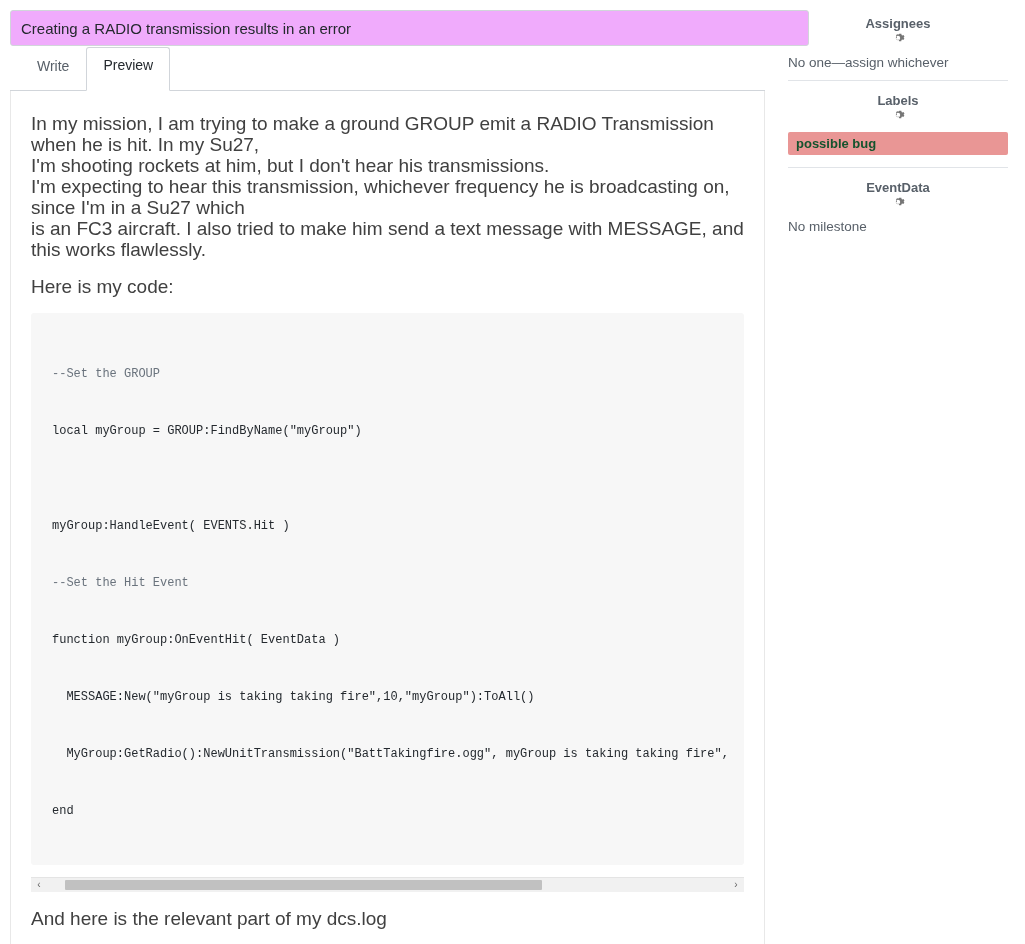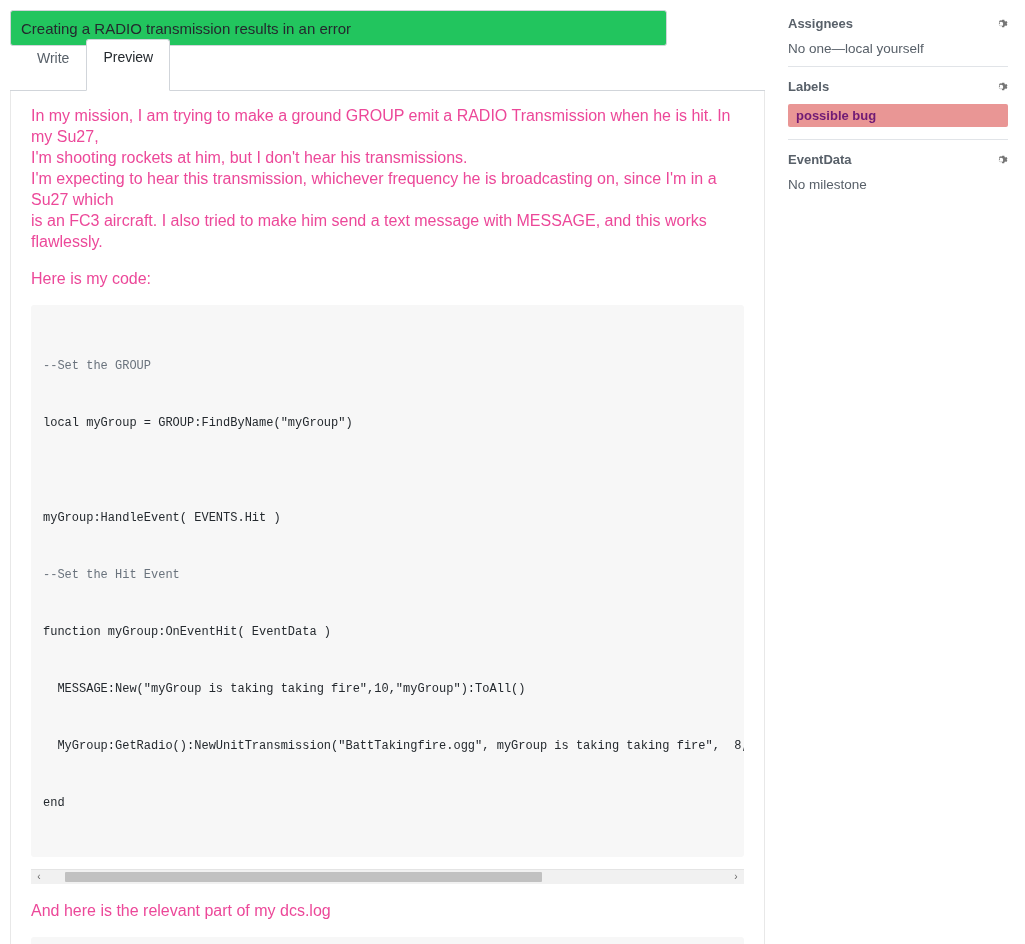--- a/index.html
+++ b/index.html
@@ -18,44 +18,44 @@
   }
   
   .left-col {
     position: absolute;
     left: 10px;
     top: 10px;
     width: 755px;
   }
   .title-field {
     box-sizing: border-box;
-    width: 657px;
+    width: 799px;
     height: 36px;
     border: 1px solid #d1d5da;
     border-radius: 3px;
-    background: #22c55e;
+    background: #f0abfc;
     font-size: 15px;
     color: #24292e;
     padding: 7px 10px;
     font-family: "Liberation Sans", sans-serif;
     outline: none;
   }
   .tabs {
     margin-top: 10px;
     height: 35px;
     border-bottom: 1px solid #d1d5da;
     display: flex;
     align-items: flex-end;
     padding-left: 10px;
     box-sizing: border-box;
     width: 755px;
   }
   .tab {
     font-size: 14px;
-    padding: 8px 16px 24px 16px;
+    padding: 8px 16px 16px 16px;
     color: #586069;
     cursor: pointer;
     border: 1px solid transparent;
     border-bottom: none;
     line-height: 18px;
     background: transparent;
     position: relative;
     top: 1px;
   }
   .tab.active {
@@ -67,39 +67,39 @@
   }
   .preview-body {
     width: 755px;
     box-sizing: border-box;
     border-left: 1px solid #e8e8e8;
     border-right: 1px solid #e8e8e8;
     background: #fff;
     padding: 14px 20px 0 20px;
   }
   .para {
-    font-size: 16px;
+    font-size: 19px;
     line-height: 21px;
-    color: #ec4899;
-    margin: 0 0 16px 0;
+    color: #404040;
+    margin: 8px 0 16px 0;
   }
   .codebox {
     background: #f7f7f7;
     border-radius: 3px;
     margin: 0 0 12px 0;
     padding: 14px 12px 6px 12px;
     font-family: "Liberation Mono", monospace;
     font-size: 12px;
     line-height: 19px;
     color: #24292e;
     overflow: hidden;
     position: relative;
     white-space: pre;
   }
-  .codebox .ln { display: block; white-space: pre; }
+  .codebox .ln { display: block; white-space: pre; margin-left: 9px; }
   .cmt { color: #6a737d; }
   .scrollbar {
     width: 100%;
     height: 14px;
     background: #f1f1f1;
     border-top: 1px solid #e4e4e4;
     display: flex;
     align-items: center;
     position: relative;
     margin-bottom: 16px;
@@ -148,34 +148,35 @@
     margin-bottom: 12px;
   }
   .side-head {
     display: flex;
     align-items: center;
     justify-content: space-between;
     font-size: 13px;
     font-weight: bold;
     color: #586069;
     margin-bottom: 10px;
+    flex-direction: column;
   }
   .side-body {
     font-size: 13.5px;
     color: #586069;
   }
   .gear {
     width: 14px; height: 14px;
     display: inline-block;
     color: #767676;
   }
   .label-pill {
     display: block;
     background: #e99695;
-    color: #701a75;
+    color: #14532d;
     font-size: 13px;
     font-weight: bold;
     padding: 4px 8px;
     border-radius: 2px;
     margin-bottom: 2px;
   }
 </style>
 </head>
 <body>
 
@@ -249,21 +250,21 @@
 
     <div class="side-section">
       <div class="side-head">
         <span>Assignees</span>
         <span class="gear">
           <svg width="14" height="14" viewBox="0 0 16 16" fill="#767676">
               <path d="M8 10.5a2.5 2.5 0 1 1 0-5 2.5 2.5 0 0 1 0 5zm6.2-2.1.1-.4-.1-.4 1.2-1-1.1-1.9-1.5.5-.7-.5-.3-1.5H9.4L9 3.7l-.7.4-1.5-.5L5.7 5.5l1.2 1-.1.4.1.4-1.2 1 1.1 1.9 1.5-.5.7.5.3 1.5h2.4l.3-1.5.7-.4 1.5.5 1.1-1.9-1.1-1z"></path>
             </svg>
         </span>
       </div>
-      <div class="side-body">No one—local yourself</div>
+      <div class="side-body">No one—assign whichever</div>
     </div>
 
     <div class="side-section">
       <div class="side-head">
         <span>Labels</span>
         <span class="gear">
           <svg width="14" height="14" viewBox="0 0 16 16" fill="#767676">
               <path d="M8 10.5a2.5 2.5 0 1 1 0-5 2.5 2.5 0 0 1 0 5zm6.2-2.1.1-.4-.1-.4 1.2-1-1.1-1.9-1.5.5-.7-.5-.3-1.5H9.4L9 3.7l-.7.4-1.5-.5L5.7 5.5l1.2 1-.1.4.1.4-1.2 1 1.1 1.9 1.5-.5.7.5.3 1.5h2.4l.3-1.5.7-.4 1.5.5 1.1-1.9-1.1-1z"></path>
             </svg>
         </span>

